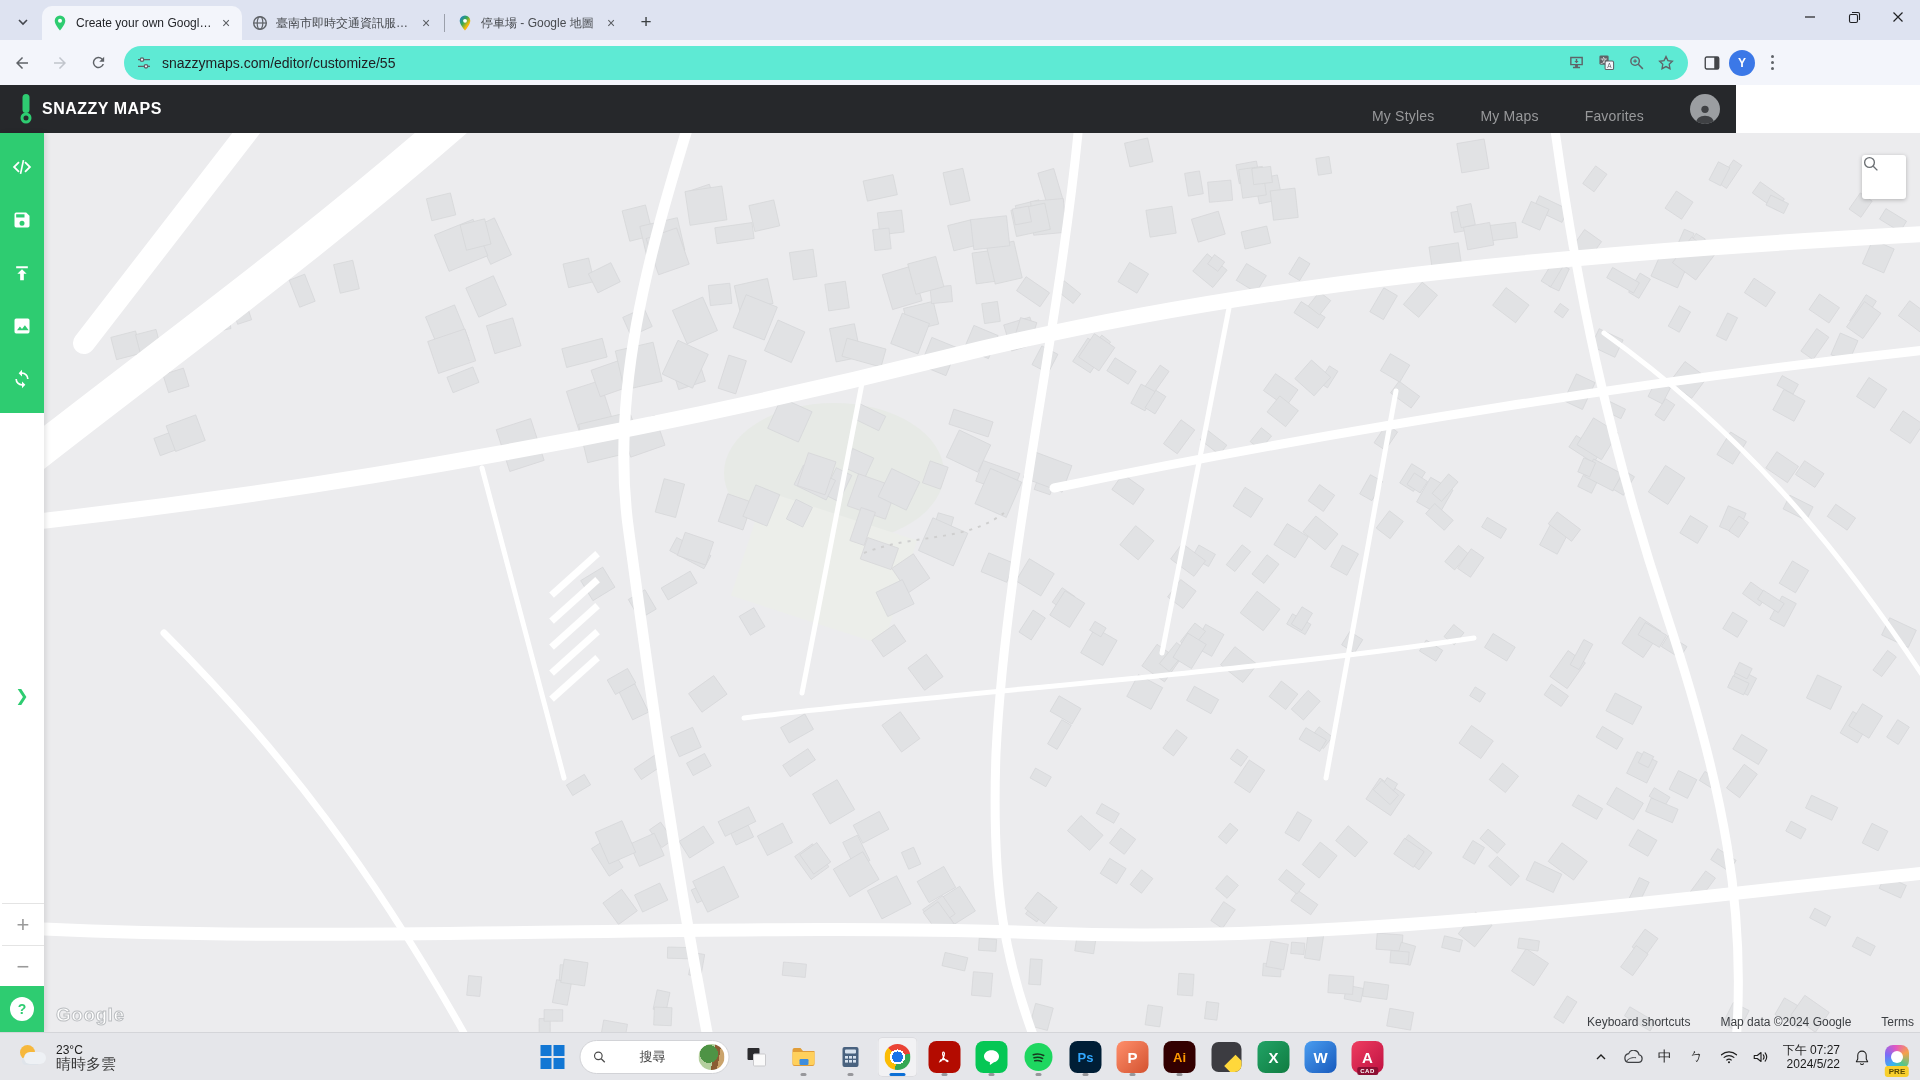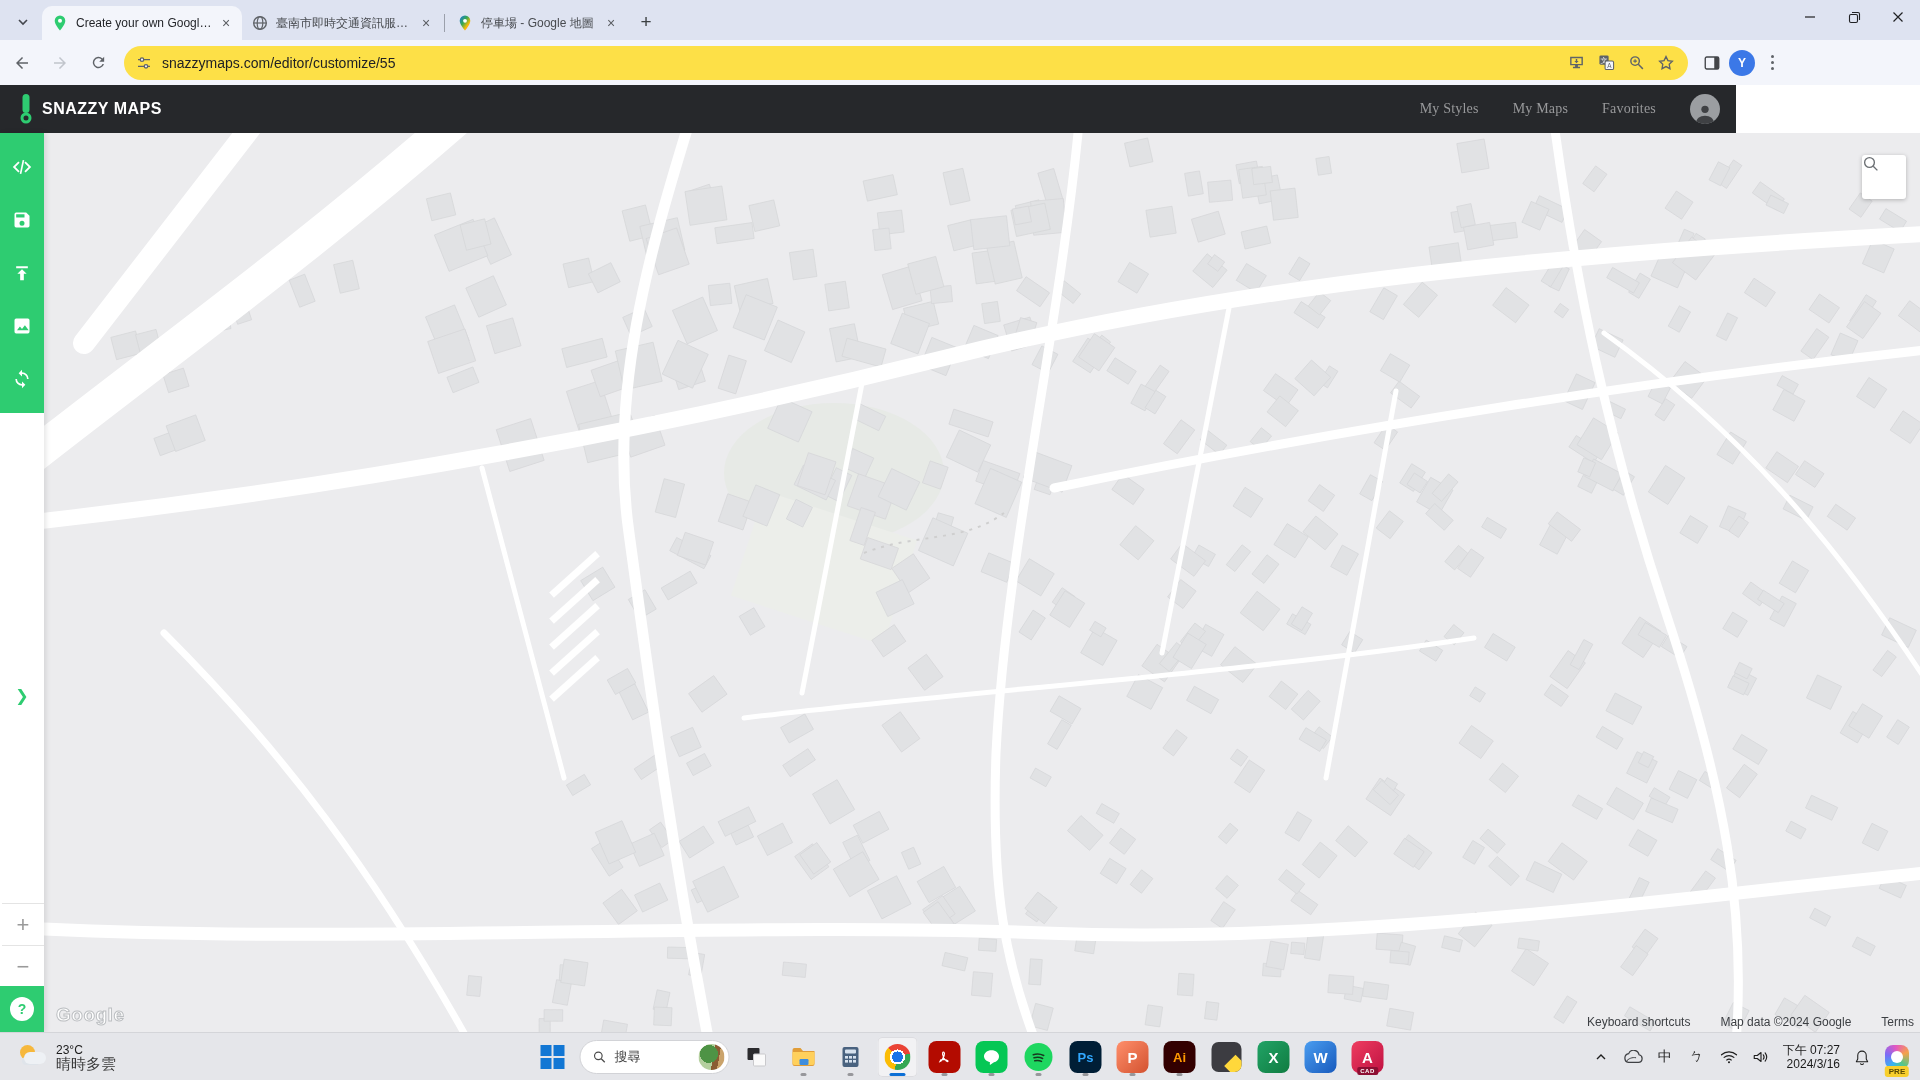--- a/index.html
+++ b/index.html
@@ -24,41 +24,41 @@
     justify-content:center; font-size:19px; color:#3c4043; border-radius:50%; }
   .win-controls { margin-left:auto; display:flex; align-self:flex-start; height:34px; }
   .win-btn { width:44px; height:34px; display:flex; align-items:center; justify-content:center; color:#202124; }
 
   
   .toolbar { position:absolute; top:40px; left:0; width:1920px; height:45px;
     background:#f3f5fb; display:flex; align-items:center; }
   .nav-ic { width:32px; height:32px; display:flex; align-items:center; justify-content:center;
     border-radius:50%; margin-left:6px; color:#5f6368; }
   .nav-ic.disabled { color:#c1c5cc; }
-  .omnibox { height:34px; flex:0 0 1564px; margin-left:10px; background:#fde047;
+  .omnibox { height:34px; flex:0 0 1564px; margin-left:10px; background:#5eead4;
     border-radius:17px; display:flex; align-items:center; padding:0 8px 0 12px; }
   .omnibox .url { font-size:14px; color:#202124; margin-left:10px; flex:1; }
   .omni-ic { width:28px; height:28px; display:flex; align-items:center; justify-content:center;
     color:#5f6368; border-radius:50%; margin-left:2px; }
   .toolbar-right { display:flex; align-items:center; margin-left:8px; }
   .avatar-y { width:26px; height:26px; border-radius:50%; background:#3b78e7; color:#fff;
     font-size:12px; font-weight:bold; display:flex; align-items:center; justify-content:center; }
   .kebab { display:flex; flex-direction:column; gap:3px; width:28px; align-items:center; }
   .kebab i { width:3px; height:3px; border-radius:50%; background:#5f6368; }
 
   
   .snavbar { position:absolute; top:85px; left:0; width:1736px; height:48px;
     background:#26282b; display:flex; align-items:center; color:#98999b; }
   .brand { display:flex; align-items:center; margin-left:18px; }
   .brand-text { color:#fff; font-weight:bold; font-size:16px; letter-spacing:.5px; margin-left:8px; }
   .snav-items { display:flex; align-items:center; margin-left:50px; gap:46px; }
   .snav-link { font-size:13px; letter-spacing:1.2px; color:#98999b; cursor:pointer; display:flex; align-items:center; gap:10px; }
   .badge-new { background:#2ecc71; color:#fff; font-size:12px; font-weight:bold;
     letter-spacing:.5px; padding:3px 9px; }
-  .snav-right { margin-left:auto; display:flex; align-items:center; gap:34px; margin-right:16px;font-family:Liberation Serif, serif; }
+  .snav-right { margin-left:auto; display:flex; align-items:flex-end; gap:46px; margin-right:16px; }
   .snav-right .snav-link { letter-spacing:.2px; font-size:14px; }
   .avatar-user { width:30px; height:30px; border-radius:50%; background:#9b9ea1;
     display:flex; align-items:flex-end; justify-content:center; overflow:hidden; }
 
   
   .content { position:absolute; top:133px; left:0; width:1920px; height:899px; }
   .map-wrap { position:absolute; left:44px; top:0; width:1876px; height:899px;
     background:#ececee; overflow:hidden; }
   .map-wrap svg { position:absolute; inset:0; }
   .map-search-btn { position:absolute; top:22px; right:14px; width:44px; height:44px;
@@ -105,21 +105,21 @@
   .tb-item { position:relative; width:40px; height:40px; border-radius:5px;
     display:flex; align-items:center; justify-content:center; }
   .tb-item.active-app { background:#f2f2f4; box-shadow:inset 0 0 0 1px #dcdce0; }
   .run-dot { position:absolute; bottom:1px; left:50%; transform:translateX(-50%);
     width:6px; height:3px; border-radius:2px; background:#97979b; }
   .run-dot.blue { width:16px; background:#0c6fd6; }
   .win-logo { display:grid; grid-template-columns:11px 11px; grid-template-rows:11px 11px; gap:2px; }
   .win-logo i { background:#1277d4; }
   .tb-search { width:150px; height:34px; background:#fff; border:1px solid #d2d3d7;
     border-radius:18px; display:flex; align-items:center; padding:0 4px 0 12px; gap:8px; }
-  .tb-search .s-txt { font-size:13px; color:#444; flex:1; }
+  .tb-search .s-txt { font-size:13px; color:#444; flex:1;text-align:center; }
   .s-img { width:26px; height:26px; border-radius:50%;
     background:
       radial-gradient(circle at 40% 38%, #4e9345 0 9px, transparent 9px),
       linear-gradient(100deg, #b4cf9e 0 55%, #8a5c33 55% 75%, #caa36b 75%);
   }
   .lettered { border-radius:8px; width:32px; height:32px; display:flex; align-items:center;
     justify-content:center; color:#fff; font-weight:bold; font-size:15px; }
   .tb-tray { position:absolute; right:6px; top:0; height:48px; display:flex; align-items:center; gap:4px; }
   .tray-ic { min-width:28px; height:40px; display:flex; align-items:center; justify-content:center;
     color:#1f1f1f; font-size:14px; border-radius:4px; padding:0 2px; }
@@ -940,21 +940,21 @@
           </svg>
       </div>
       <div class="tray-ic">
         <svg width="18" height="16" viewBox="0 0 24 20">
             <path d="M3 8v4h4l5 4V4L7 8z" fill="none" stroke="#1f1f1f" stroke-width="1.5" stroke-linejoin="round"></path>
             <path d="M15 7a5 5 0 0 1 0 6M17.5 4.5a9 9 0 0 1 0 11" fill="none" stroke="#1f1f1f" stroke-width="1.5" stroke-linecap="round"></path>
           </svg>
       </div>
       <div class="tb-clock">
         <span>下午 07:27</span>
-        <span>2024/3/16</span>
+        <span>2024/5/22</span>
       </div>
       <div class="tray-ic">
         <svg width="16" height="17" viewBox="0 0 22 24">
             <path d="M11 3a6 6 0 0 0-6 6v5l-2 4h16l-2-4V9a6 6 0 0 0-6-6z" fill="none" stroke="#1f1f1f" stroke-width="1.5" stroke-linejoin="round"></path>
             <path d="M9 20a2 2 0 0 0 4 0" fill="none" stroke="#1f1f1f" stroke-width="1.5"></path>
           </svg>
       </div>
       <div class="copilot">
         <span class="cp-orb"></span>
         <span class="cp-badge">PRE</span>

